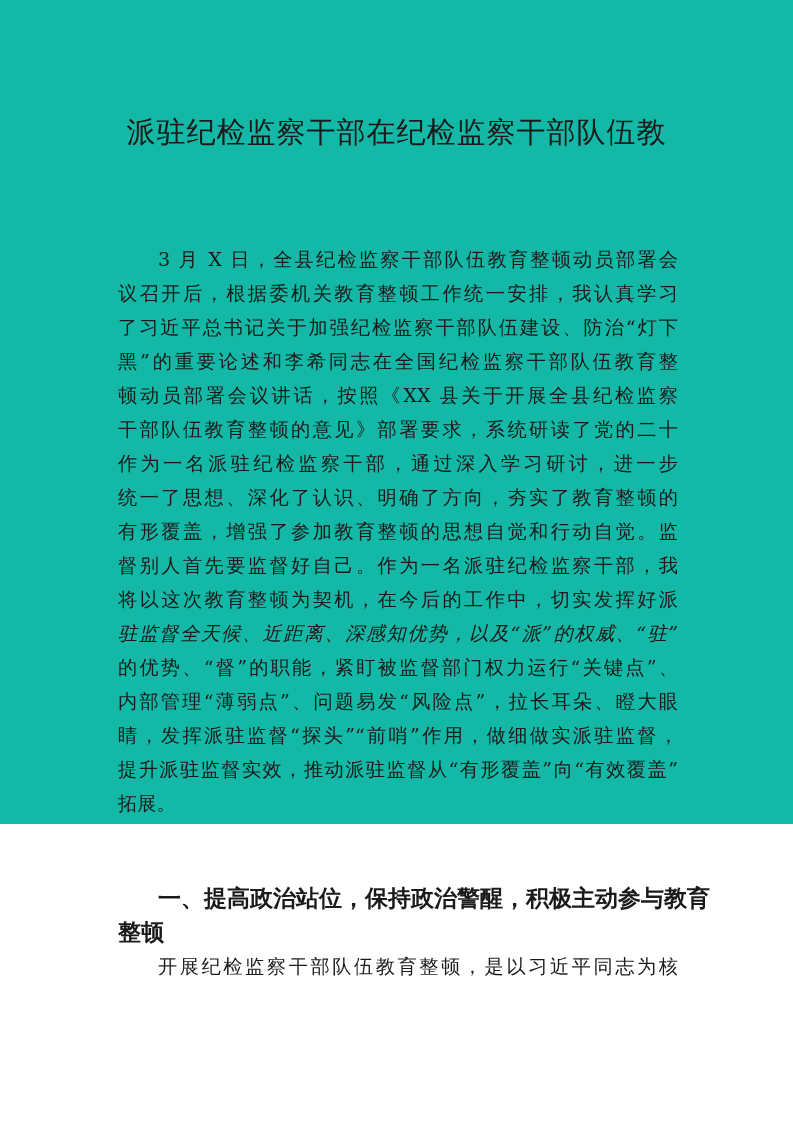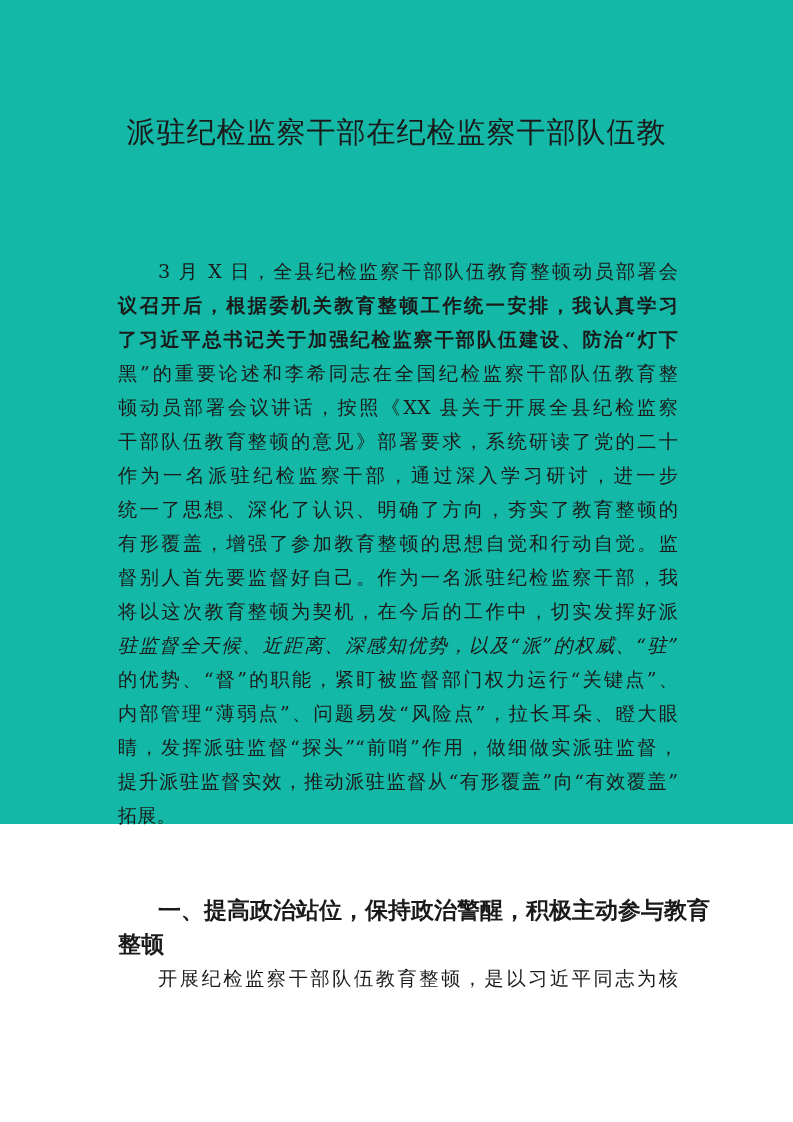--- a/index.html
+++ b/index.html
@@ -47,21 +47,20 @@
     }
     .line {
       position: absolute;
       left: 0;
       width: 560px;
       height: 34px;
       line-height: 34px;
       white-space: nowrap;
       text-align: justify;
       text-align-last: justify;
-      margin-top: 12px;
     }
     .line.last {
       text-align-last: left;
     }
     .line.indent {
       left: 40px;
       width: 520px;
     }
     .heading .line {
       font-family: "DejaVu Sans", "Liberation Sans", sans-serif;
@@ -71,22 +70,22 @@
   </style>
 </head>
 <body>
 
 <div class="page">
 
   <h1 class="title title-line1">派驻纪检监察干部在纪检监察干部队伍教</h1>
 
   <div class="body" style="top:243px;">
     <div class="line indent" style="top:0px;">3 月 X 日，全县纪检监察干部队伍教育整顿动员部署会</div>
-    <div class="line" style="top:34px;font-weight:bold;">议召开后，根据委机关教育整顿工作统一安排，我认真学习</div>
-    <div class="line" style="top:68px;font-weight:bold;">了习近平总书记关于加强纪检监察干部队伍建设、防治“灯下</div>
+    <div class="line" style="top:34px;">议召开后，根据委机关教育整顿工作统一安排，我认真学习</div>
+    <div class="line" style="top:68px;">了习近平总书记关于加强纪检监察干部队伍建设、防治“灯下</div>
     <div class="line" style="top:102px;">黑”的重要论述和李希同志在全国纪检监察干部队伍教育整</div>
     <div class="line" style="top:136px;">顿动员部署会议讲话，按照《XX 县关于开展全县纪检监察</div>
     <div class="line" style="top:170px;">干部队伍教育整顿的意见》部署要求，系统研读了党的二十</div>
     <div class="line" style="top:204px;">作为一名派驻纪检监察干部，通过深入学习研讨，进一步</div>
     <div class="line" style="top:238px;">统一了思想、深化了认识、明确了方向，夯实了教育整顿的</div>
     <div class="line" style="top:272px;">有形覆盖，增强了参加教育整顿的思想自觉和行动自觉。监</div>
     <div class="line" style="top:306px;">督别人首先要监督好自己。作为一名派驻纪检监察干部，我</div>
     <div class="line" style="top:340px;">将以这次教育整顿为契机，在今后的工作中，切实发挥好派</div>
     <div class="line" style="top:374px;font-style:italic;">驻监督全天候、近距离、深感知优势，以及“派”的权威、“驻”</div>
     <div class="line" style="top:408px;">的优势、“督”的职能，紧盯被监督部门权力运行“关键点”、</div>

